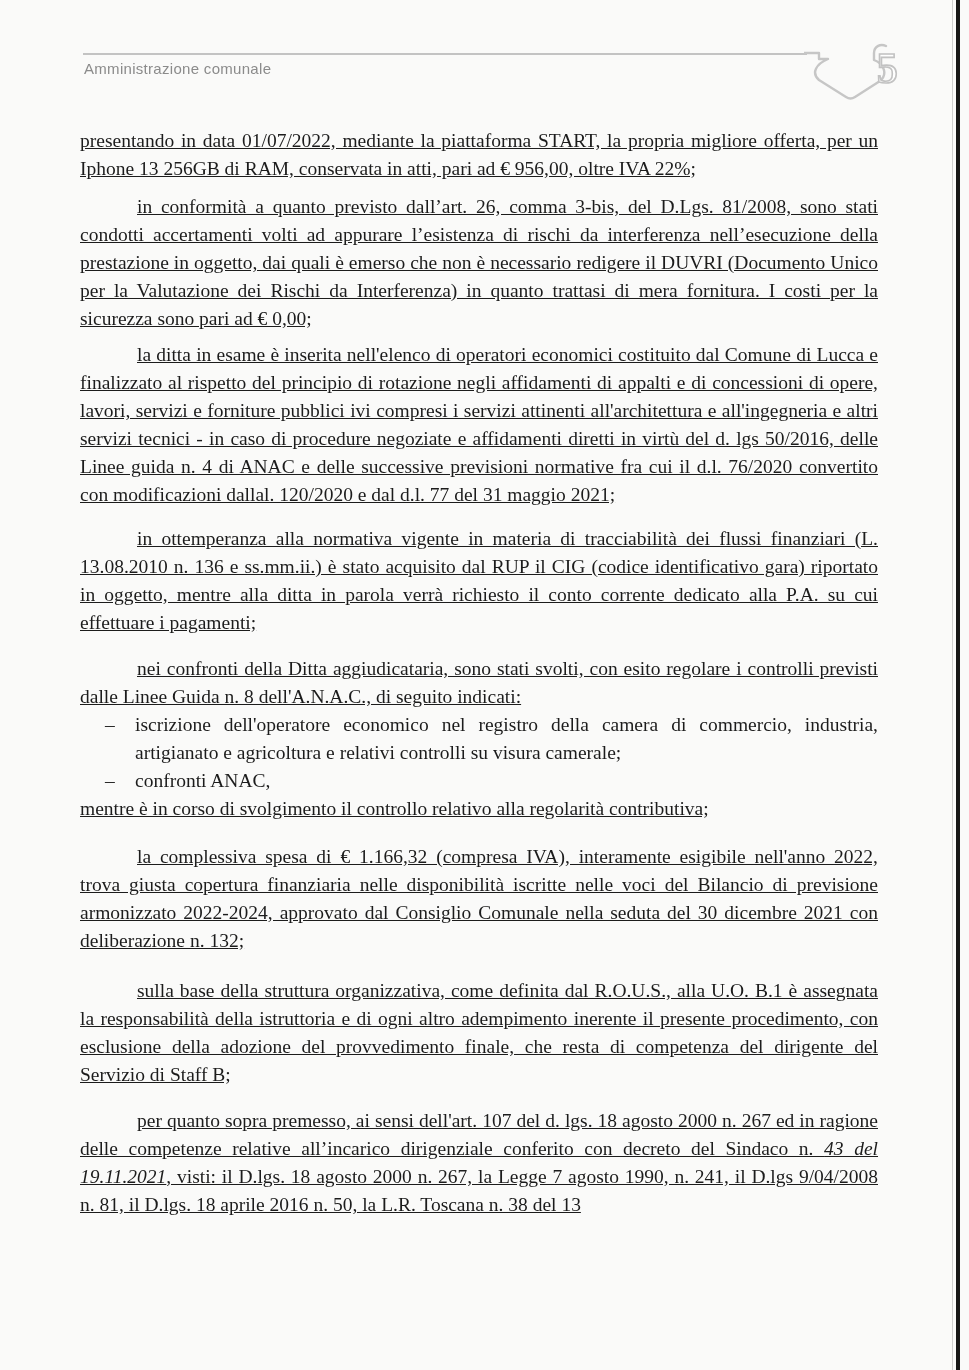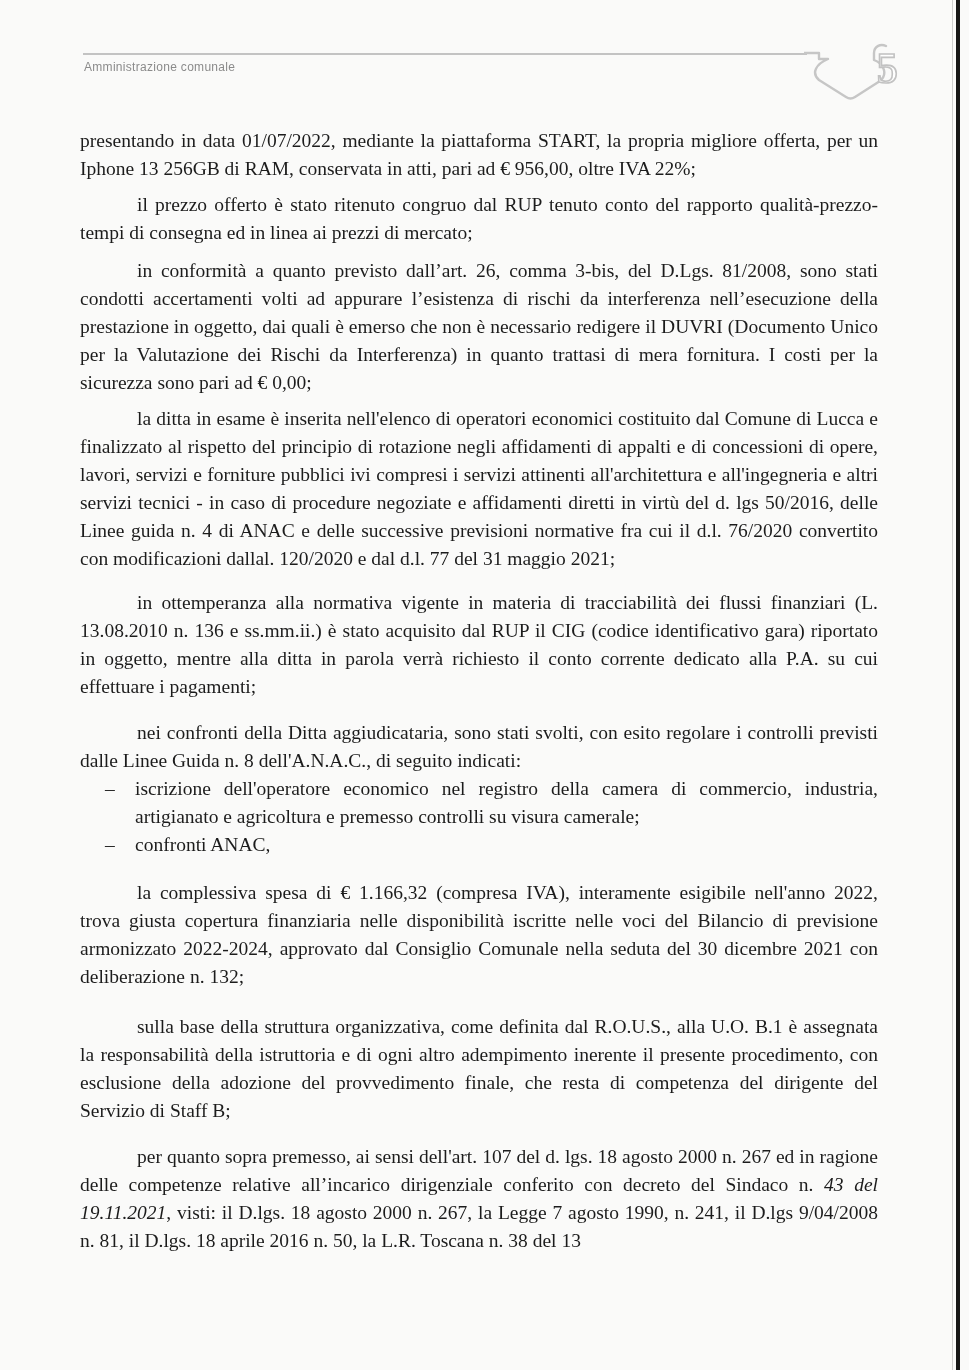--- a/index.html
+++ b/index.html
@@ -28,42 +28,42 @@
   .header-rule {
     position: absolute;
     left: 83px; top: 53px;
     width: 724px; height: 2px;
     background: #c3c3c3;
   }
   .header-label {
     position: absolute;
     left: 84px; top: 60px;
     font-family: "Liberation Sans", "DejaVu Sans", sans-serif;
-    font-size: 12px;
+    font-size: 15px;
     color: #8b8b8b;
     letter-spacing: 0.3px;
   }
   .page-curl {
     position: absolute;
     left: 804px; top: 40px;
     width: 150px; height: 66px;
   }
   .page-curl svg { display: block; }
 
   
   .doc {
     position: absolute;
     left: 80px; top: 127px;
     width: 798px;
     font-size: 19.5px;
     line-height: 28px;
     color: #1c1c1c;
     text-align: justify;
   }
-  .doc p { margin: 0; text-indent: 57px; }
+  .doc p { margin: 0; text-indent: 57px; text-decoration: underline; }
   .doc p.noindent { text-indent: 0; }
   .m8  { margin-top: 8px  !important; }
   .m10 { margin-top: 10px !important; }
   .m16 { margin-top: 16px !important; }
   .m18 { margin-top: 18px !important; }
   .m20 { margin-top: 20px !important; }
   .m22 { margin-top: 22px !important; }
 
   .li { display: flex; padding-left: 25px; }
   .li .dash { flex: none; width: 30px; }
@@ -82,33 +82,33 @@
 
 <div class="page-curl">
   <svg width="150" height="66" viewBox="0 0 150 66" xmlns="http://www.w3.org/2000/svg">
     <path d="M-2,13 H15 V19 H24 C12,24 7,33 15,40 L42,57 C45,59 48,59 51,57 L76,41 C84,34 80,24 70,20 V13 C70,7 76,3 82,6" fill="none" stroke="#c6c6c6" stroke-width="2.4" stroke-linejoin="round" stroke-linecap="round"></path>
     <text x="72" y="43" font-family="Liberation Serif, serif" font-size="44" fill="#ffffff" stroke="#c2c2c2" stroke-width="1.6">5</text>
   </svg>
 </div>
 
 <div class="doc">
   <p class="noindent">presentando in data 01/07/2022, mediante la piattaforma START, la propria migliore offerta, per un Iphone 13 256GB di RAM, conservata in atti,  pari ad € 956,00, oltre IVA 22%;</p>
-  <p class="m8">il prezzo offerto è stato ritenuto congruo dal RUP tenuto conto del rapporto qualità-prezzo-tempi di consegna ed in linea ai prezzi di mercato;</p>
   <p class="m10">in conformità a quanto previsto dall’art. 26, comma 3-bis, del D.Lgs. 81/2008, sono stati condotti accertamenti volti ad appurare l’esistenza di rischi da interferenza nell’esecuzione della prestazione in oggetto, dai quali è emerso che non è necessario redigere il DUVRI (Documento Unico per la Valutazione dei Rischi da Interferenza) in quanto trattasi di mera fornitura.  I costi  per la sicurezza sono pari ad € 0,00;</p>
   <p class="m8">la ditta in esame è inserita nell'elenco di operatori economici costituito dal Comune di Lucca e finalizzato al rispetto del principio di rotazione negli affidamenti di appalti e di concessioni di opere, lavori, servizi e forniture pubblici ivi compresi i servizi attinenti all'architettura e all'ingegneria e altri servizi tecnici - in caso di procedure negoziate e affidamenti diretti in virtù del d. lgs 50/2016, delle Linee guida n. 4 di ANAC e delle successive previsioni normative fra cui il d.l. 76/2020 convertito con modificazioni dallal. 120/2020 e dal d.l. 77 del 31 maggio 2021;</p>
   <p class="m16">in ottemperanza alla normativa vigente in materia di tracciabilità dei flussi finanziari (L. 13.08.2010 n. 136 e ss.mm.ii.) è stato acquisito dal RUP il CIG (codice identificativo gara) riportato in oggetto, mentre alla ditta in parola verrà richiesto il conto corrente dedicato alla P.A. su cui effettuare i pagamenti;</p>
   <p class="m18">nei confronti della Ditta aggiudicataria, sono stati svolti, con esito regolare i controlli previsti dalle Linee Guida n. 8 dell'A.N.A.C., di seguito indicati:</p>
 
   <div class="li">
     <span class="dash">–</span>
-    <span class="li-text">iscrizione dell'operatore economico nel registro della camera di commercio, industria, artigianato e agricoltura e premesso controlli su visura camerale;</span>
+    <span class="li-text">iscrizione dell'operatore economico nel registro della camera di commercio, industria, artigianato e agricoltura e relativi controlli su visura camerale;</span>
   </div>
   <div class="li">
     <span class="dash">–</span>
     <span class="li-text">confronti ANAC,</span>
   </div>
 
+  <p class="noindent">mentre è in corso di svolgimento il controllo relativo alla regolarità contributiva;</p>
 
   <p class="m20">la complessiva spesa di € 1.166,32 (compresa IVA), interamente esigibile nell'anno 2022, trova giusta copertura finanziaria nelle disponibilità iscritte nelle voci del Bilancio di previsione armonizzato 2022-2024, approvato dal Consiglio Comunale nella seduta del 30 dicembre 2021 con deliberazione n. 132;</p>
   <p class="m22">sulla base della struttura organizzativa, come definita dal R.O.U.S., alla U.O. B.1 è assegnata la responsabilità della istruttoria e di ogni altro adempimento inerente il presente procedimento, con esclusione della adozione del provvedimento finale, che resta di competenza del dirigente del Servizio di Staff B;</p>
 
   <p class="m18"><span>per quanto sopra premesso, ai sensi dell'art. 107 del d. lgs. 18 agosto 2000 n. 267 ed in ragione delle competenze relative all’incarico dirigenziale conferito con decreto del Sindaco n. </span><span class="italic">43 del 19.11.2021</span><span>, visti: il D.lgs. 18 agosto 2000 n. 267, la Legge 7 agosto 1990, n. 241, il D.lgs 9/04/2008 n. 81, il D.lgs. 18 aprile 2016 n. 50, la L.R. Toscana n. 38 del 13</span></p>
 </div>
 
 </body></html>

